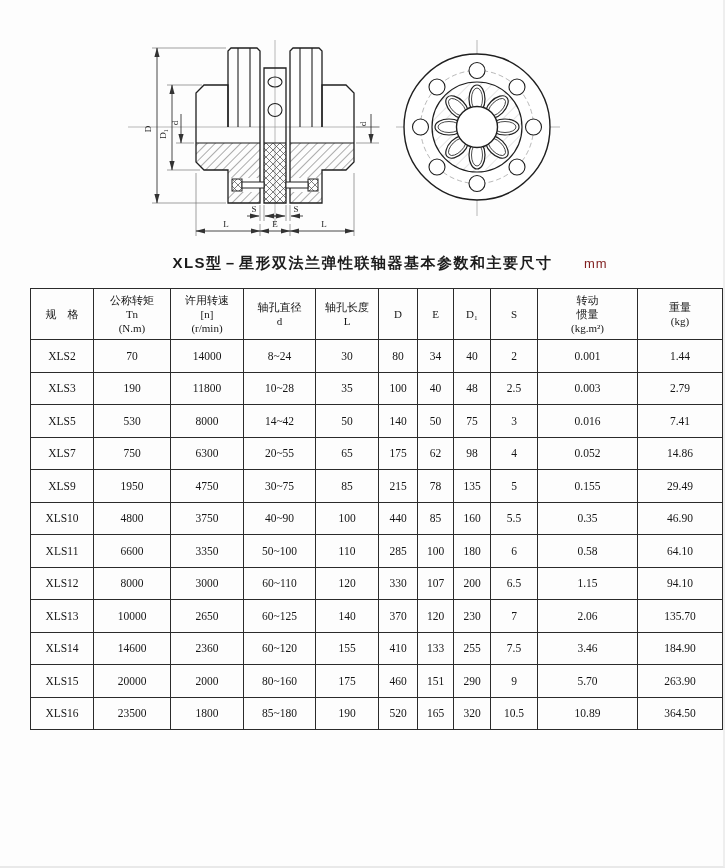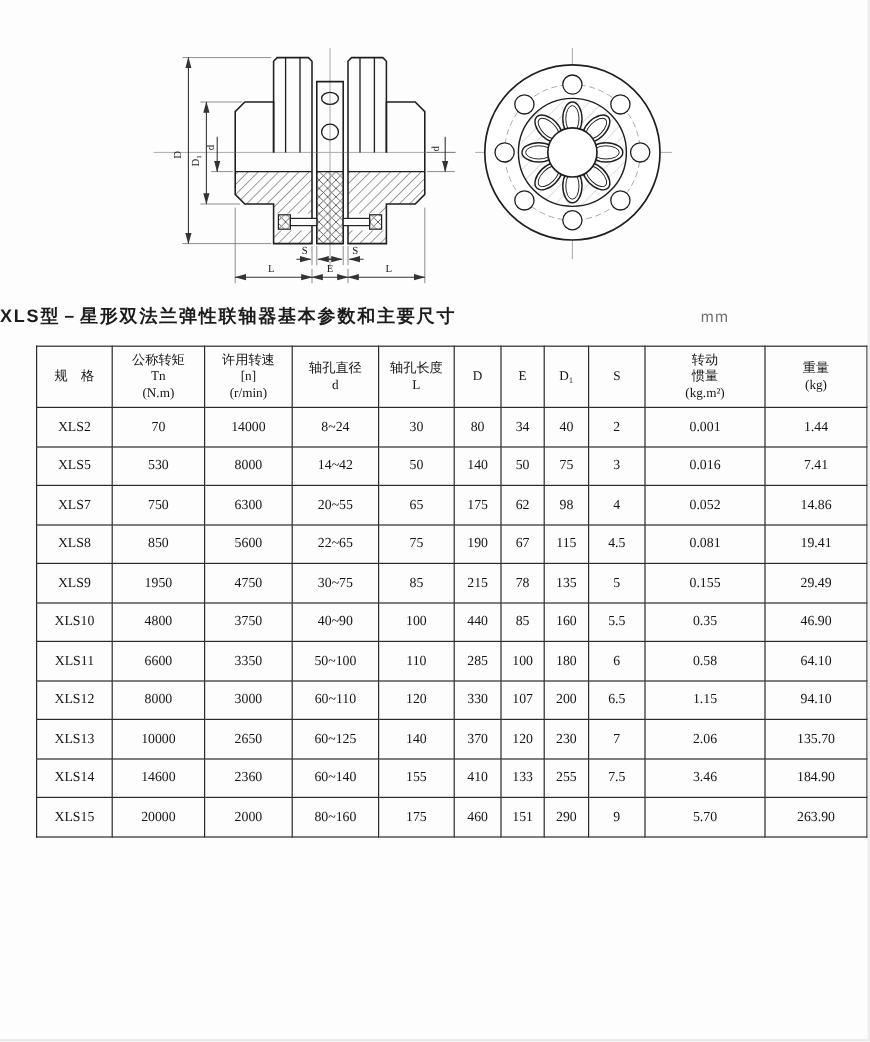--- a/index.html
+++ b/index.html
@@ -4,26 +4,26 @@
 <style>
   html,body{margin:0;padding:0;background:#fff;}
   .page{
     position:relative;width:725px;height:868px;background:#fdfdfd;
     box-sizing:border-box;border-right:2px solid #eee;border-bottom:2px solid #e9e9e9;
     font-family:"Liberation Serif","DejaVu Serif",serif;color:#111;overflow:hidden;
   }
   .drawing-wrap{position:absolute;top:10px;left:0;width:725px;height:232px;}
   .title-row{position:absolute;top:254px;left:0;width:725px;height:24px;}
   .doc-title{
-    width:100%;text-align:left;font:600 15px "Liberation Sans","DejaVu Sans",sans-serif;
+    width:100%;text-align:center;font:600 15px "Liberation Sans","DejaVu Sans",sans-serif;
     letter-spacing:1.5px;color:#1c1c1c;
   }
   .unit-label{
     position:absolute;left:584px;top:2px;
-    font:13px "Liberation Sans","DejaVu Sans",sans-serif;color:#737373;letter-spacing:1px;
+    font:13px "Liberation Sans","DejaVu Sans",sans-serif;color:#7f1d1d;letter-spacing:1px;
   }
   table.spec{
     position:absolute;top:288px;left:30px;width:692px;
     border-collapse:collapse;table-layout:fixed;
   }
   table.spec th,table.spec td{
     border:1px solid #2b2b2b;text-align:center;vertical-align:middle;padding:0;
     font-family:"Liberation Serif","DejaVu Serif",serif;color:#151515;
     overflow:hidden;white-space:nowrap;
   }
@@ -272,20 +272,33 @@
           <td>8~24</td>
           <td>30</td>
           <td>80</td>
           <td>34</td>
           <td>40</td>
           <td>2</td>
           <td>0.001</td>
           <td>1.44</td>
         </tr>
         <tr>
+          <td>XLS3</td>
+          <td>190</td>
+          <td>11800</td>
+          <td>10~28</td>
+          <td>35</td>
+          <td>100</td>
+          <td>40</td>
+          <td>48</td>
+          <td>2.5</td>
+          <td>0.003</td>
+          <td>2.79</td>
+        </tr>
+        <tr>
           <td>XLS5</td>
           <td>530</td>
           <td>8000</td>
           <td>14~42</td>
           <td>50</td>
           <td>140</td>
           <td>50</td>
           <td>75</td>
           <td>3</td>
           <td>0.016</td>
@@ -298,33 +311,20 @@
           <td>20~55</td>
           <td>65</td>
           <td>175</td>
           <td>62</td>
           <td>98</td>
           <td>4</td>
           <td>0.052</td>
           <td>14.86</td>
         </tr>
         <tr>
-          <td>XLS8</td>
-          <td>850</td>
-          <td>5600</td>
-          <td>22~65</td>
-          <td>75</td>
-          <td>190</td>
-          <td>67</td>
-          <td>115</td>
-          <td>4.5</td>
-          <td>0.081</td>
-          <td>19.41</td>
-        </tr>
-        <tr>
           <td>XLS9</td>
           <td>1950</td>
           <td>4750</td>
           <td>30~75</td>
           <td>85</td>
           <td>215</td>
           <td>78</td>
           <td>135</td>
           <td>5</td>
           <td>0.155</td>
@@ -379,21 +379,21 @@
           <td>120</td>
           <td>230</td>
           <td>7</td>
           <td>2.06</td>
           <td>135.70</td>
         </tr>
         <tr>
           <td>XLS14</td>
           <td>14600</td>
           <td>2360</td>
-          <td>60~140</td>
+          <td>60~120</td>
           <td>155</td>
           <td>410</td>
           <td>133</td>
           <td>255</td>
           <td>7.5</td>
           <td>3.46</td>
           <td>184.90</td>
         </tr>
         <tr>
           <td>XLS15</td>
@@ -401,16 +401,29 @@
           <td>2000</td>
           <td>80~160</td>
           <td>175</td>
           <td>460</td>
           <td>151</td>
           <td>290</td>
           <td>9</td>
           <td>5.70</td>
           <td>263.90</td>
         </tr>
+        <tr>
+          <td>XLS16</td>
+          <td>23500</td>
+          <td>1800</td>
+          <td>85~180</td>
+          <td>190</td>
+          <td>520</td>
+          <td>165</td>
+          <td>320</td>
+          <td>10.5</td>
+          <td>10.89</td>
+          <td>364.50</td>
+        </tr>
       </tbody>
   </table>
 
 </div>
 
 </body></html>

